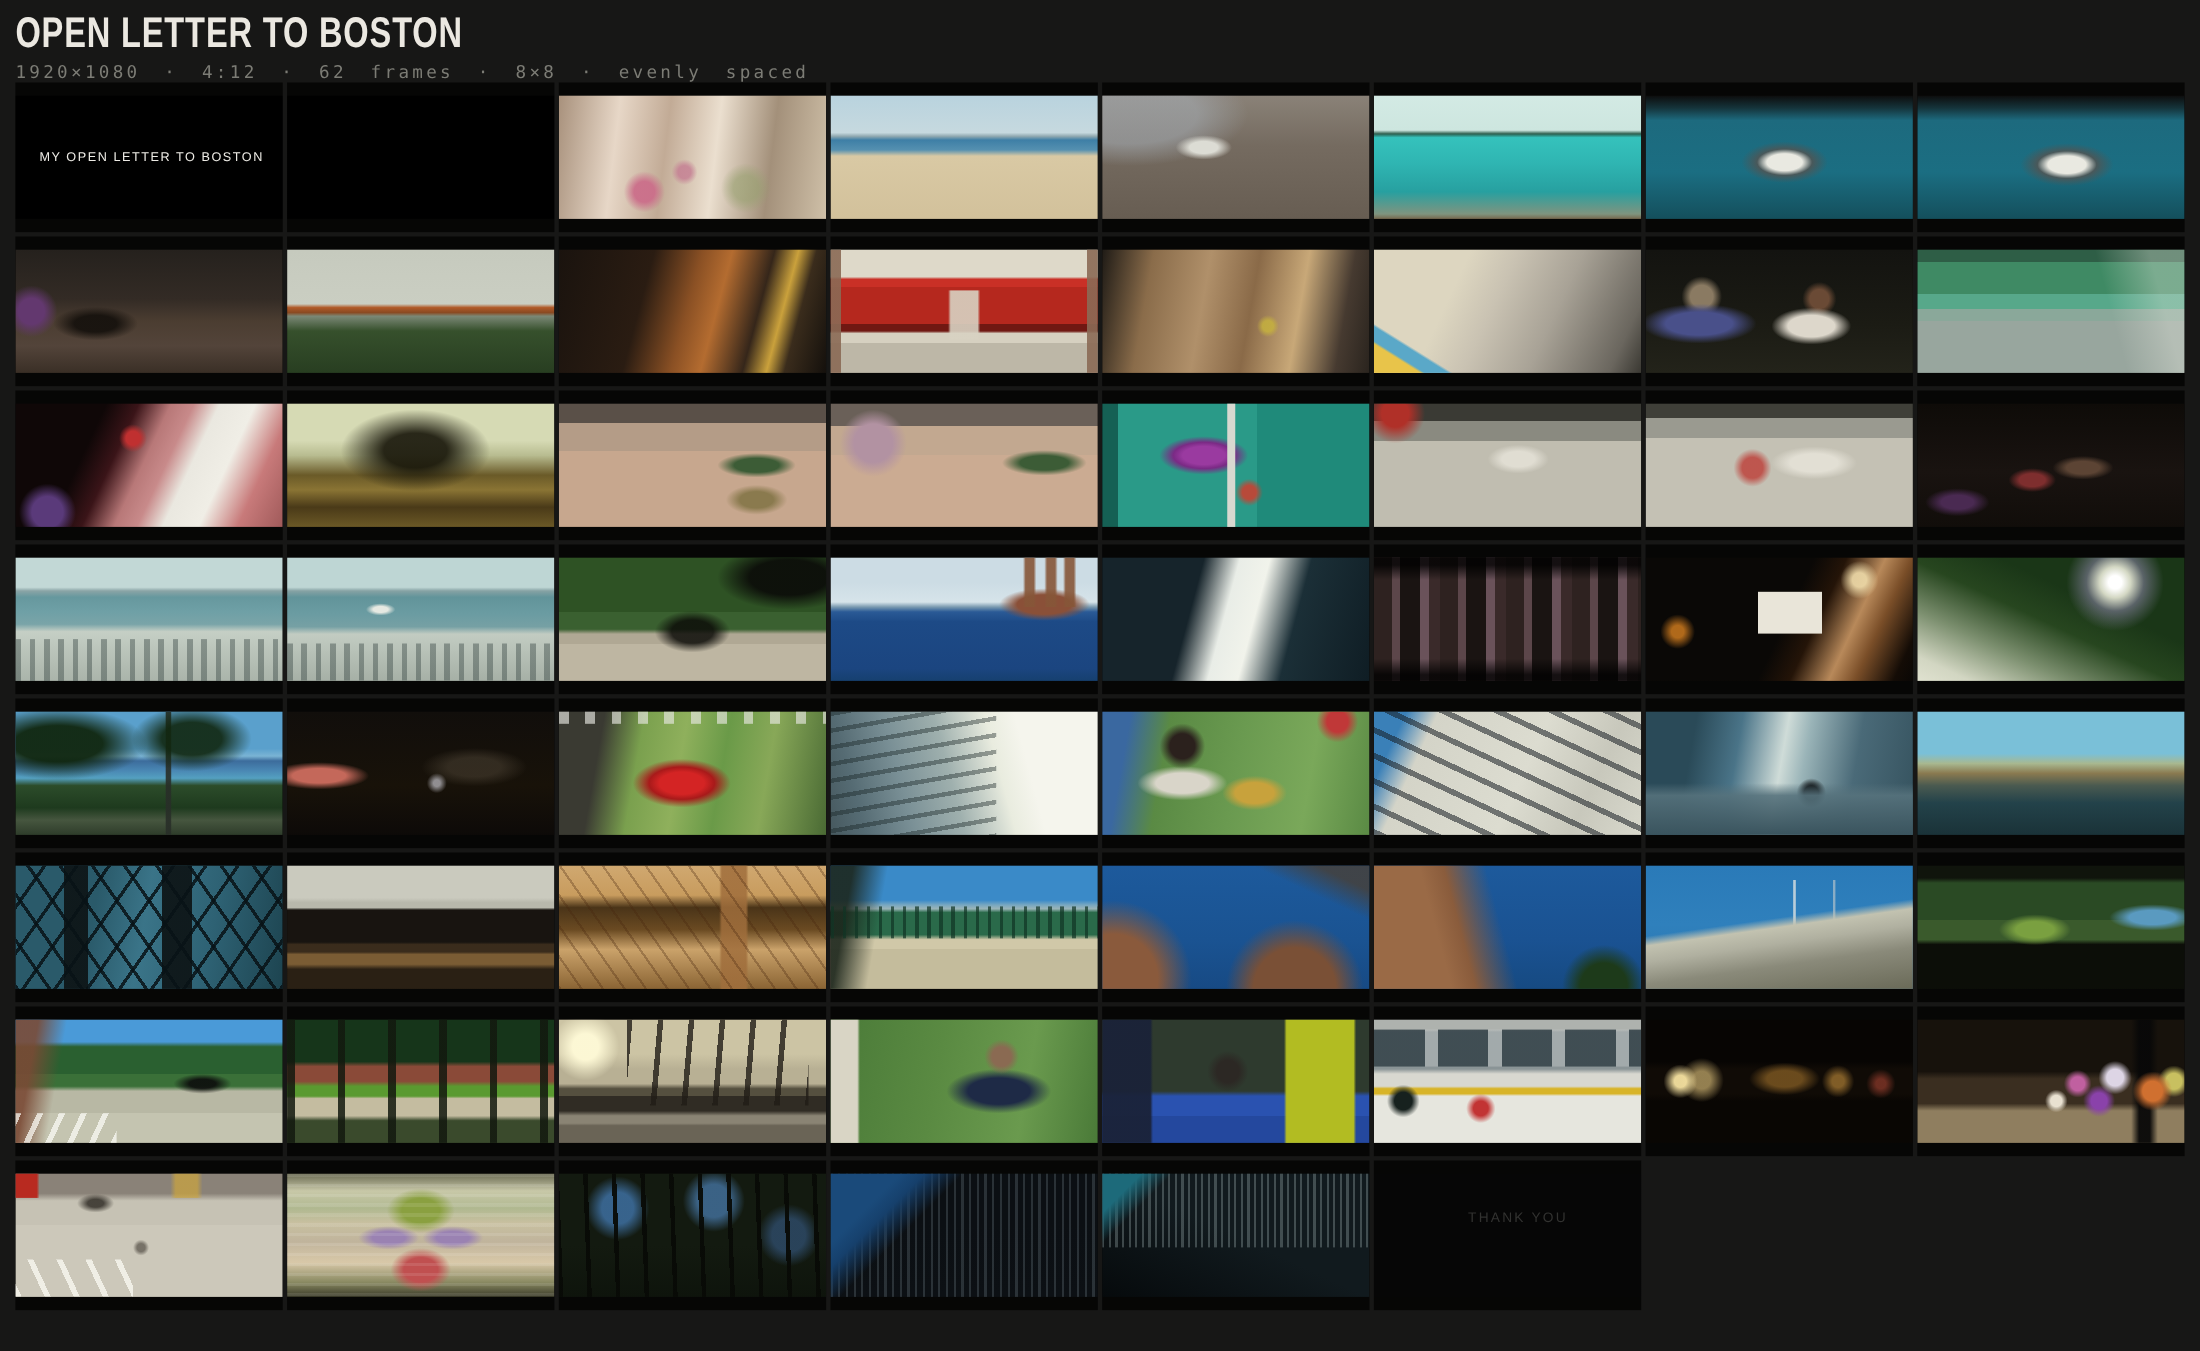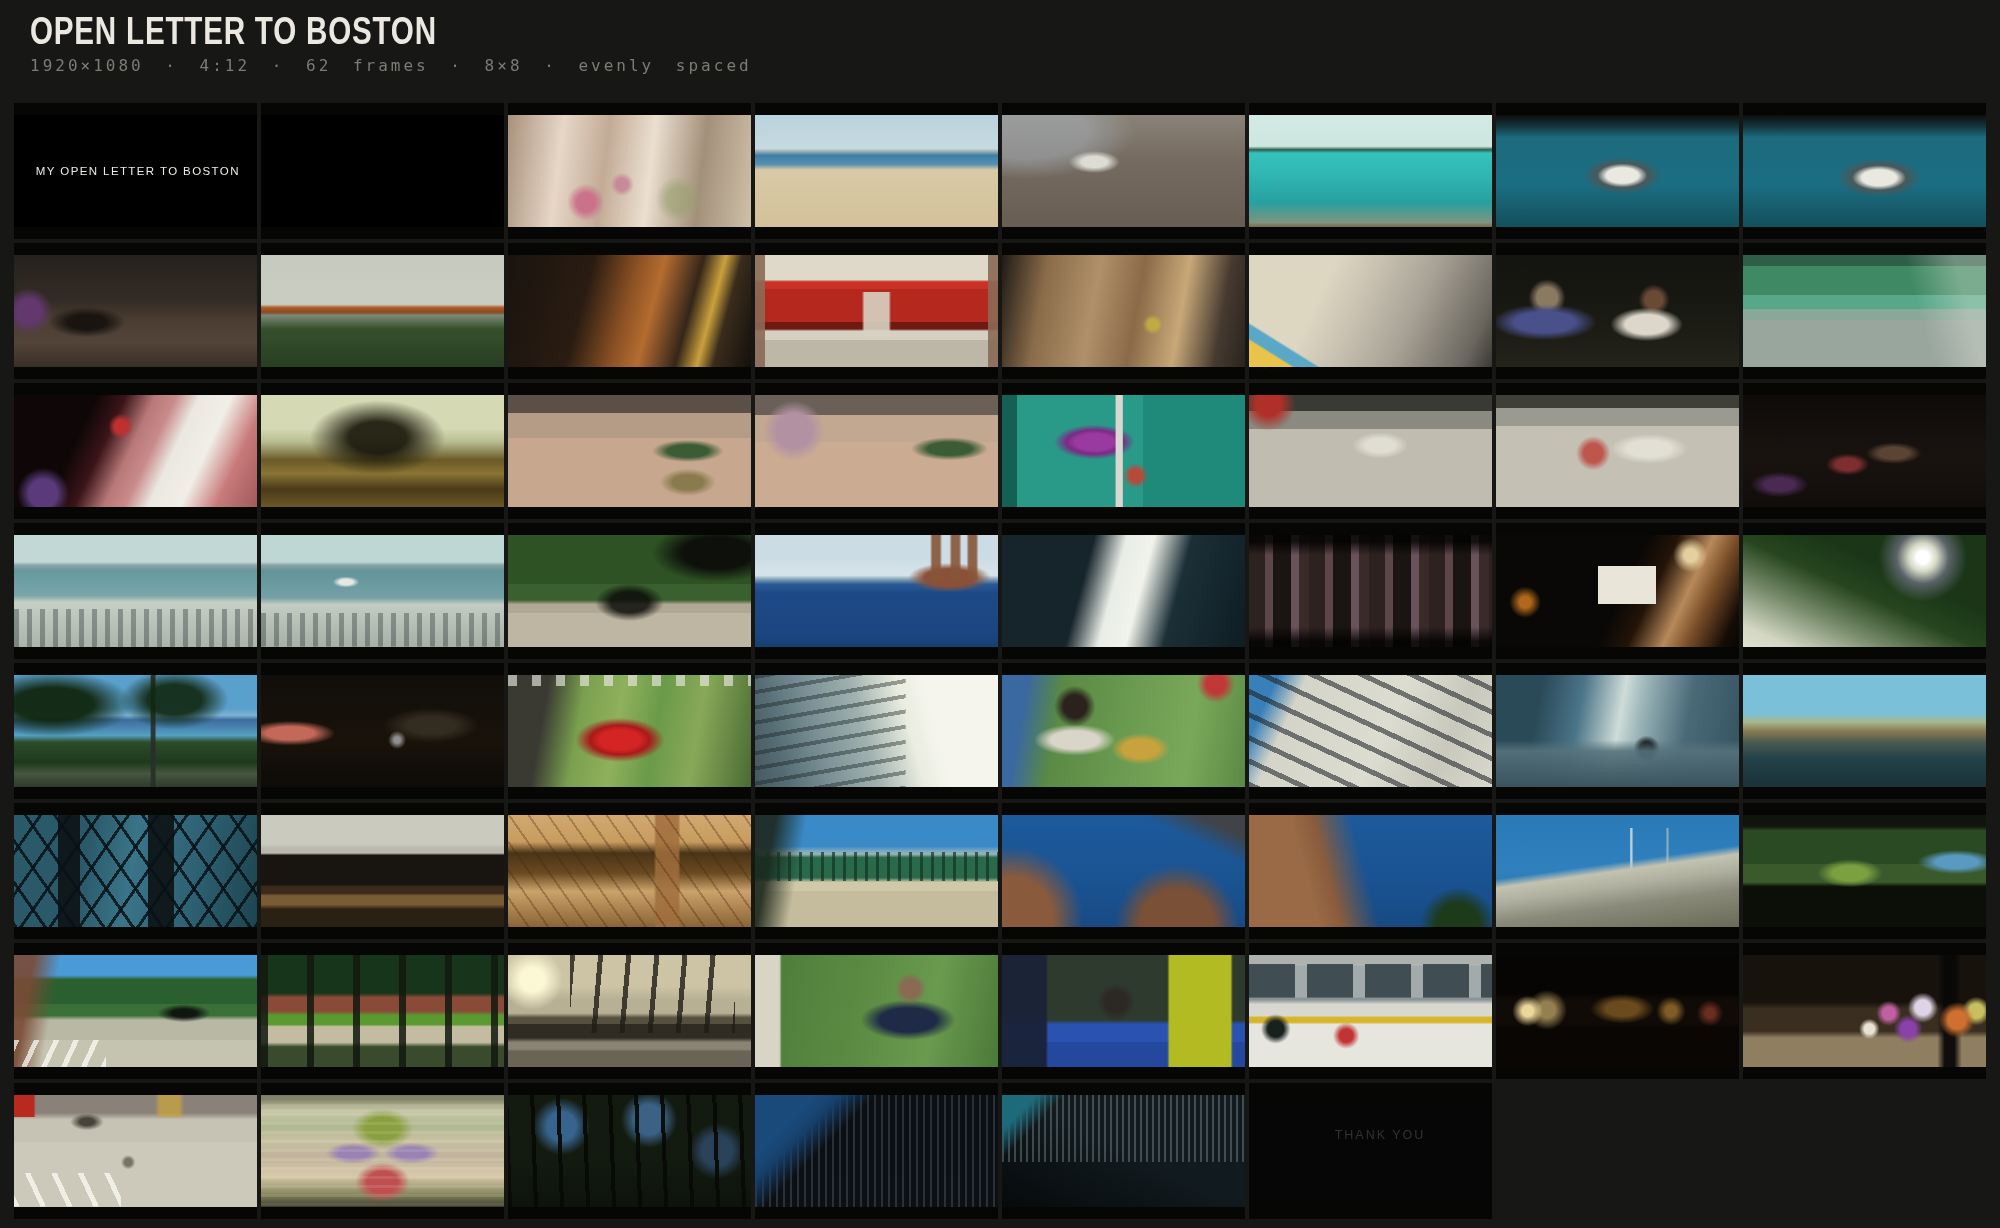--- a/index.html
+++ b/index.html
@@ -1,23 +1,23 @@
 <!DOCTYPE html>
 <html><head>
 <meta charset="utf-8">
 <style>
   html,body{margin:0;padding:0;background:#171716;width:2000px;height:1228px;overflow:hidden;
     font-family:"Liberation Sans",sans-serif;}
-  .header{padding:10px 0 0 30px;}
+  .header{padding:10px 0 0 14px;}
   .title{display:inline-block;color:#ebe8e1;font-size:39px;font-weight:700;letter-spacing:1px;
     transform:scaleX(.76);transform-origin:0 50%;white-space:nowrap;line-height:1.1;}
   .meta{margin-top:3px;color:#7c7c75;font-family:"DejaVu Sans Mono","Liberation Mono",monospace;
     font-size:16px;letter-spacing:3px;word-spacing:9px;}
   .grid{display:grid;grid-template-columns:repeat(8,243px);grid-auto-rows:136px;gap:4px;
-    margin:28px 14px 0 14px;}
+    margin:0 14px 0 14px;}
   .cell{position:relative;background:#060605;overflow:hidden;}
   .thumb{position:absolute;left:0;right:0;top:12px;bottom:12px;background:#000;}
   .cap{position:absolute;white-space:nowrap;}
   .cap.intro{left:9%;top:50%;transform:translateY(-50%);color:#edebe5;font-size:11.5px;letter-spacing:1.4px;}
   .cap.outro{left:0;right:0;top:30%;text-align:center;color:#323230;font-size:12.5px;letter-spacing:2px;padding-left:19px;}
 </style>
 </head>
 <body>
 
 <div class="header">

